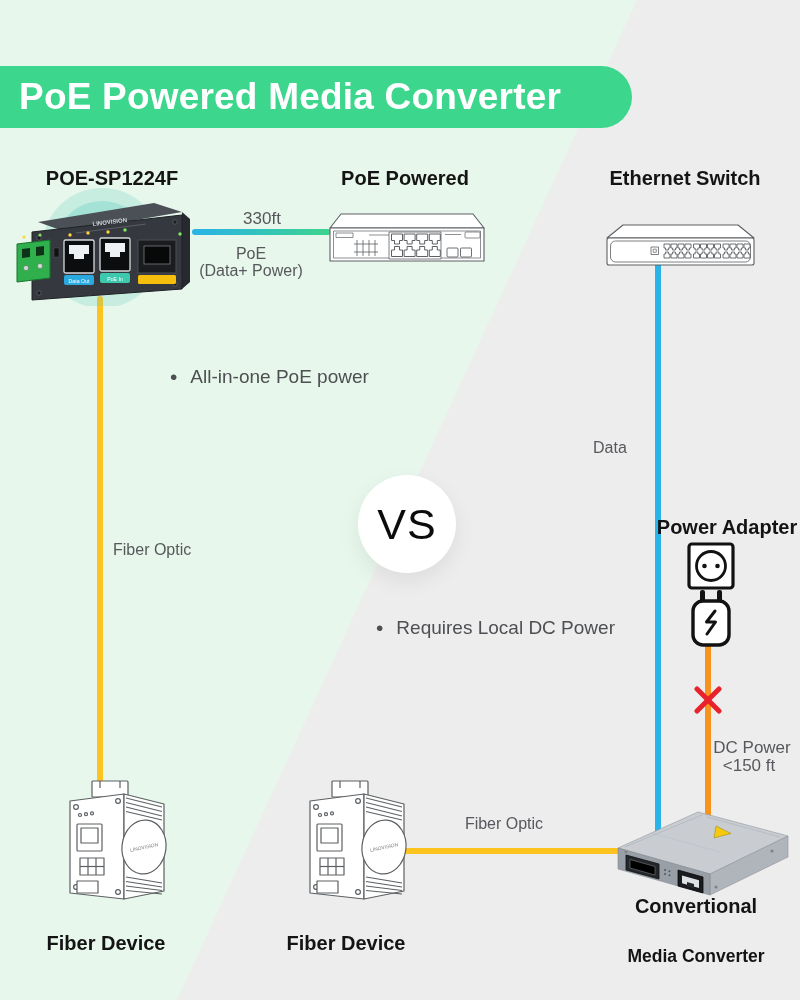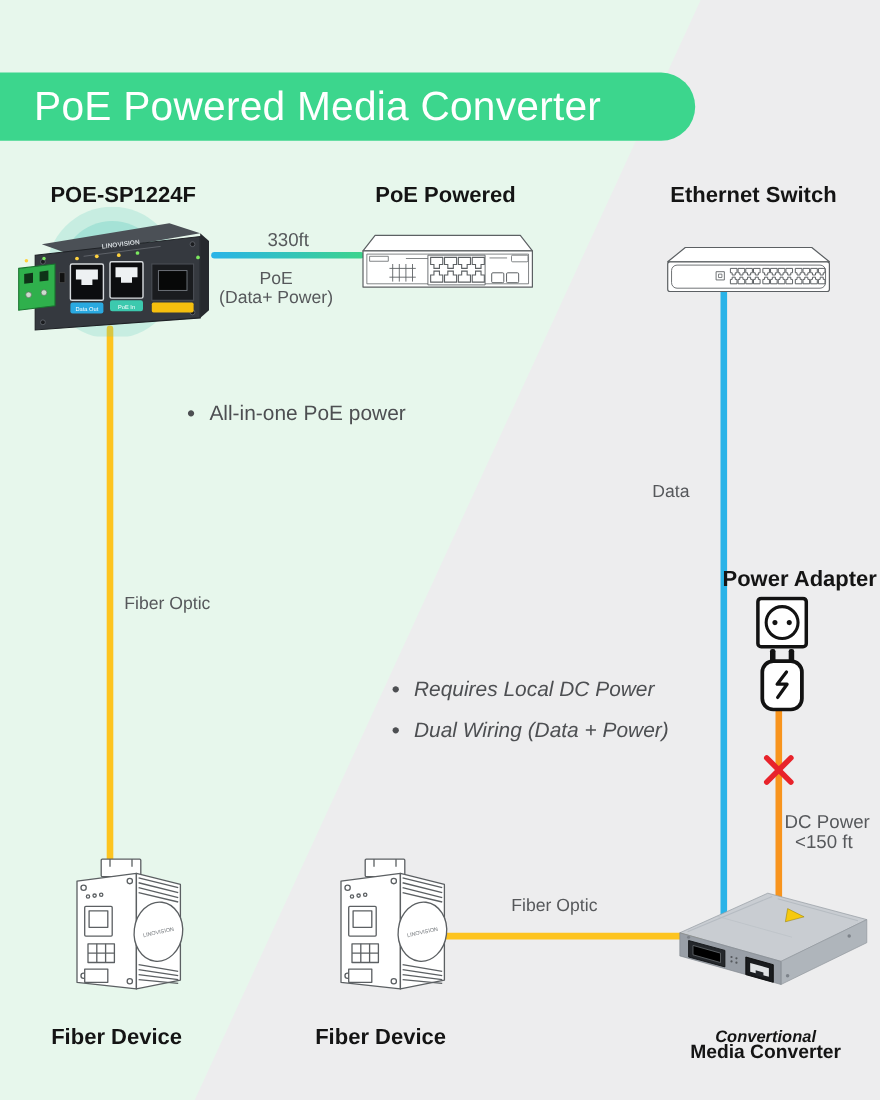--- a/index.html
+++ b/index.html
@@ -1,41 +1,41 @@
 <!DOCTYPE html>
 <html><head>
 <meta charset="utf-8">
 <style>
   html,body{margin:0;padding:0;background:#fff;font-family:"Liberation Sans",sans-serif;}
   #stage{position:relative;width:800px;height:1000px;overflow:hidden;background:#e7f7ec;}
   .bg-gray{position:absolute;inset:0;background:#ededee;
            clip-path:polygon(637px 0,800px 0,800px 1000px,177px 1000px);z-index:0;}
   .banner{position:absolute;left:0;top:66px;width:632px;height:62px;background:#3cd68d;
           border-radius:0 31px 31px 0;z-index:3;display:flex;align-items:center;}
-  .banner-title{color:#ffffff;font-weight:400;font-size:37px;padding-left:31px;letter-spacing:.2px;white-space:nowrap;}
+  .banner-title{color:#ffffff;font-weight:700;font-size:37px;padding-left:19px;letter-spacing:.2px;white-space:nowrap;}
   .blabel{position:absolute;transform:translateX(-50%);font-weight:700;font-size:20px;
           color:#141414;white-space:nowrap;z-index:2;}
   .glabel{position:absolute;font-size:16px;color:#56585b;white-space:nowrap;z-index:2;}
   .centered{transform:translateX(-50%);}
   .cable{position:absolute;z-index:1;border-radius:3px;}
   .cable-poe{left:192px;top:229px;width:139px;height:6px;
              background:linear-gradient(to right,#29b3e8,#3dd48c);}
   .cable-fiber-left{left:97px;top:296px;width:6px;height:494px;background:#fdc41f;}
   .cable-data{left:655px;top:262px;width:6px;height:588px;background:#29b3e8;}
   .cable-power{left:705px;top:644px;width:6px;height:206px;background:#f8941d;}
   .cable-fiber-bottom{left:393px;top:848px;width:250px;height:6px;background:#fdc41f;}
   .vs-badge{position:absolute;left:358px;top:475px;width:98px;height:98px;border-radius:50%;
             background:#fff;z-index:3;display:flex;align-items:center;justify-content:center;
             font-size:43px;font-weight:500;color:#0c0c0c;letter-spacing:1px;
             box-shadow:0 8px 22px rgba(0,0,0,.07);}
   .bullets{position:absolute;z-index:2;}
   .bullets .row{display:flex;align-items:center;font-size:19px;color:#4d4f52;}
   .bullets .row::before{content:"\2022";margin-right:13px;font-size:21px;line-height:1;color:#4d4f52;}
   .bullets-left{left:170px;top:357px;} .bullets-left .row{height:39px;}
-  .bullets-right{left:356px;top:609px;font-style:italic;} .bullets-right .row{height:37px;}
+  .bullets-right{left:376px;top:609px;} .bullets-right .row{height:37px;}
   .devimg{position:absolute;z-index:2;}
   svg text{font-family:"Liberation Sans",sans-serif;}
 </style>
 </head>
 <body>
 
 <div id="stage">
   <div class="bg-gray"></div>
 
   <svg width="0" height="0" style="position:absolute">
@@ -215,23 +215,23 @@
         <use href="#pBu" x="134" y="30"></use>
         <use href="#pBu" x="141" y="30"></use>
     </g>
   </svg>
 
   <div class="bullets bullets-left">
     <div class="row">All-in-one PoE power</div>
   </div>
   <div class="bullets bullets-right">
     <div class="row">Requires Local DC Power</div>
-    <div class="row">Dual Wiring (Data + Power)</div>
   </div>
 
+  <div class="vs-badge">VS</div>
 
   <div class="blabel" style="left:727px;top:516px;">Power Adapter</div>
   <svg class="devimg" style="left:687px;top:542px;" width="48" height="48" viewBox="0 0 48 48">
     <rect x="2" y="2" width="44" height="44" rx="3" fill="#fff" stroke="#121212" stroke-width="3.2"></rect>
     <circle cx="24" cy="24" r="14.5" fill="none" stroke="#121212" stroke-width="2.8"></circle>
     <circle cx="17.5" cy="24" r="2.3" fill="#121212"></circle>
       <circle cx="30.5" cy="24" r="2.3" fill="#121212"></circle>
   </svg>
   <svg class="devimg" style="left:690px;top:590px;" width="42" height="58" viewBox="0 0 42 58">
     <rect x="10" y="0" width="5" height="13" rx="2" fill="#121212"></rect>
@@ -272,15 +272,15 @@
     <circle cx="53" cy="70" r="1" fill="#54585c"></circle>
       <circle cx="57.5" cy="71.2" r="1" fill="#54585c"></circle>
     <circle cx="53" cy="74" r="1" fill="#54585c"></circle>
       <circle cx="57.5" cy="75.2" r="1" fill="#54585c"></circle>
     <g>
       <polygon points="66,70 91,77 91,93 66,86" fill="#191b1e" stroke="#0a0a0a" stroke-width=".8"></polygon>
       <polygon points="70,75.5 87,80.2 87,88 70,83.3" fill="#dfe2e4"></polygon>
       <polygon points="75,82 82,84 82,88.5 75,86.5" fill="#23262a"></polygon>
     </g>
   </svg>
-  <div class="blabel" style="left:696px;top:934px;font-size:15px;font-style:italic;">Convertional</div>
+  <div class="blabel" style="left:696px;top:895px;font-size:20px;">Convertional</div>
   <div class="blabel" style="left:696px;top:946px;font-size:17.5px;">Media Converter</div>
 </div>
 
 </body></html>

